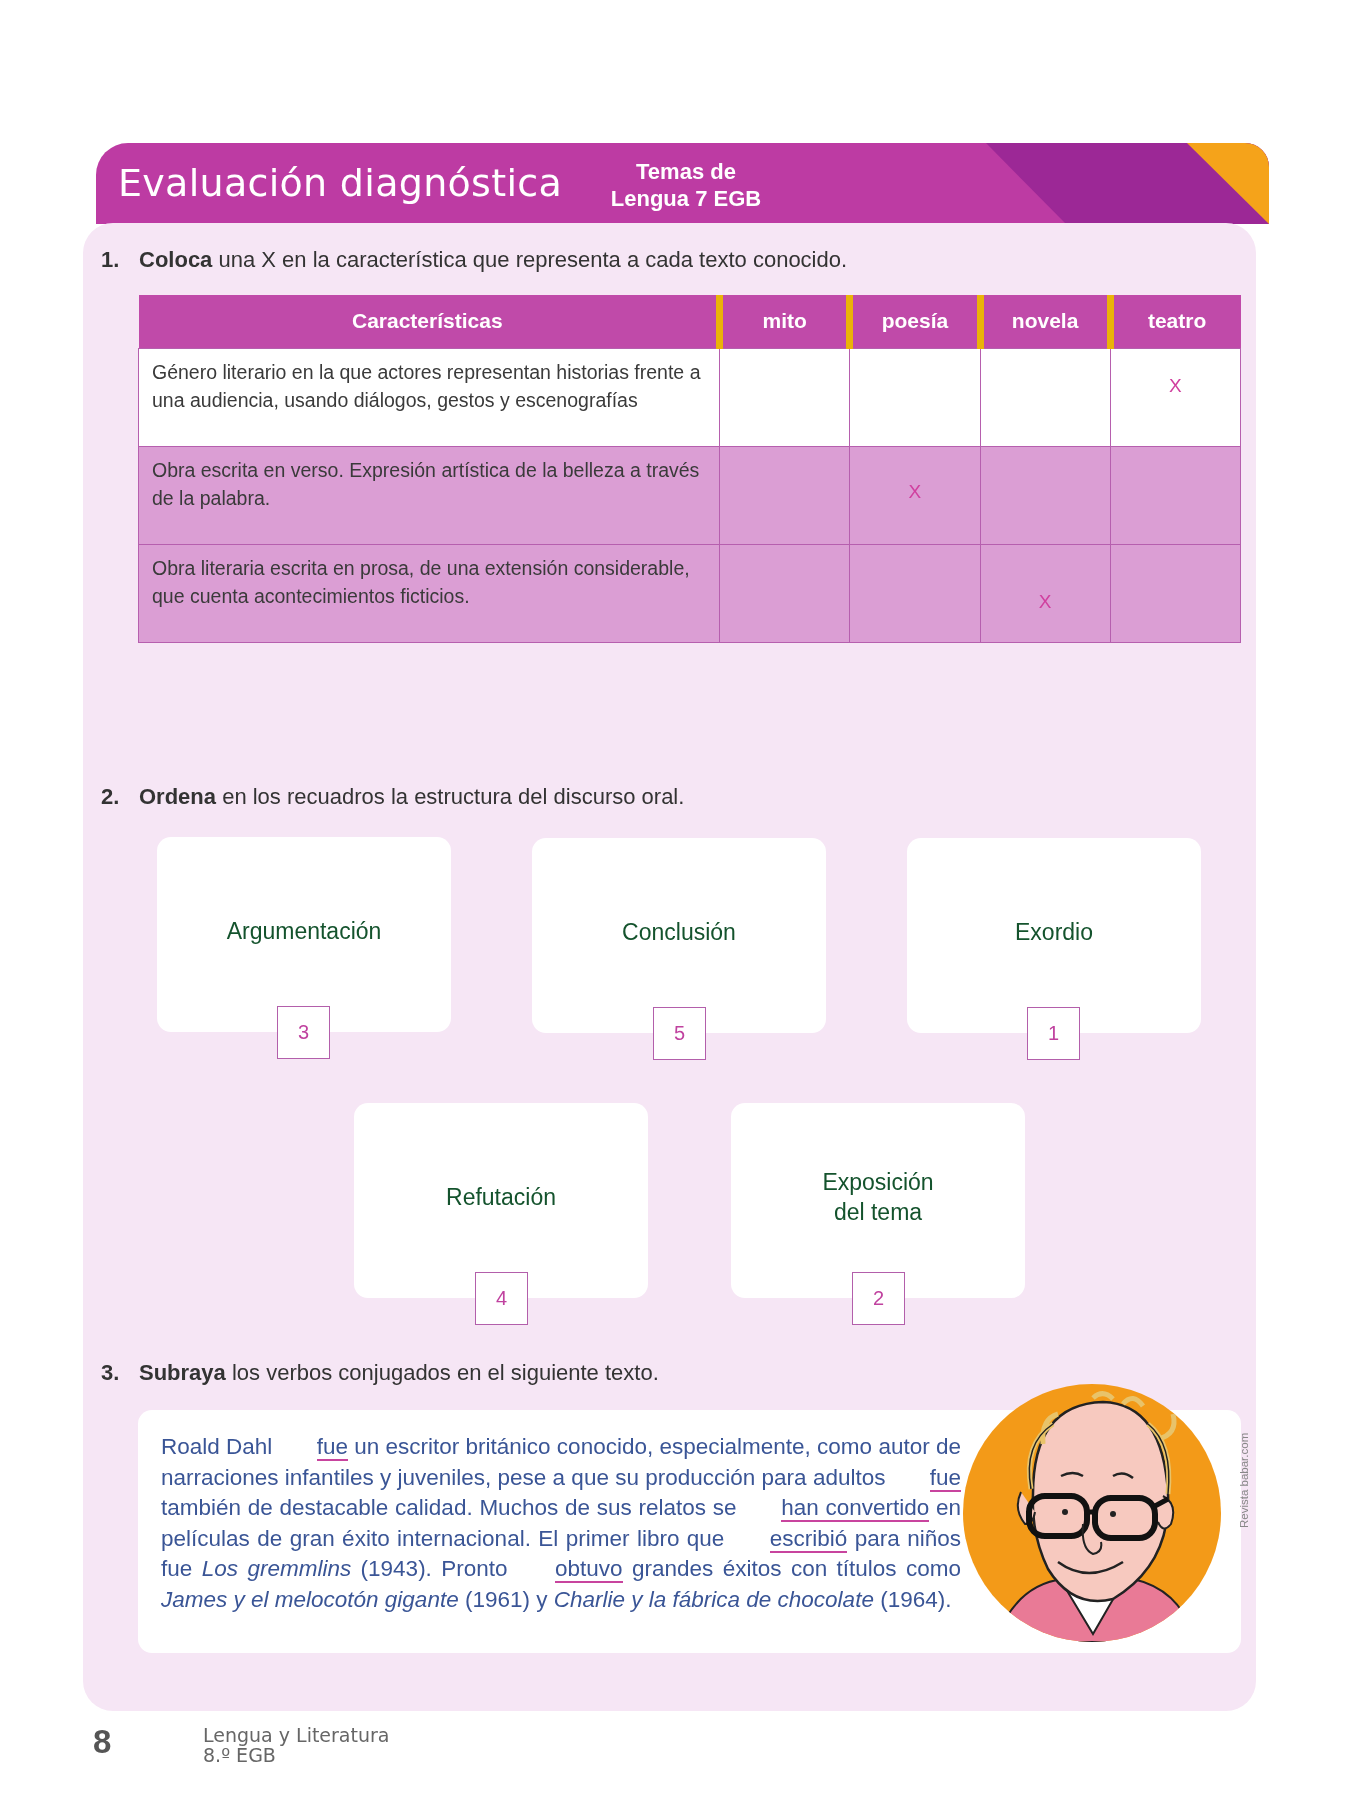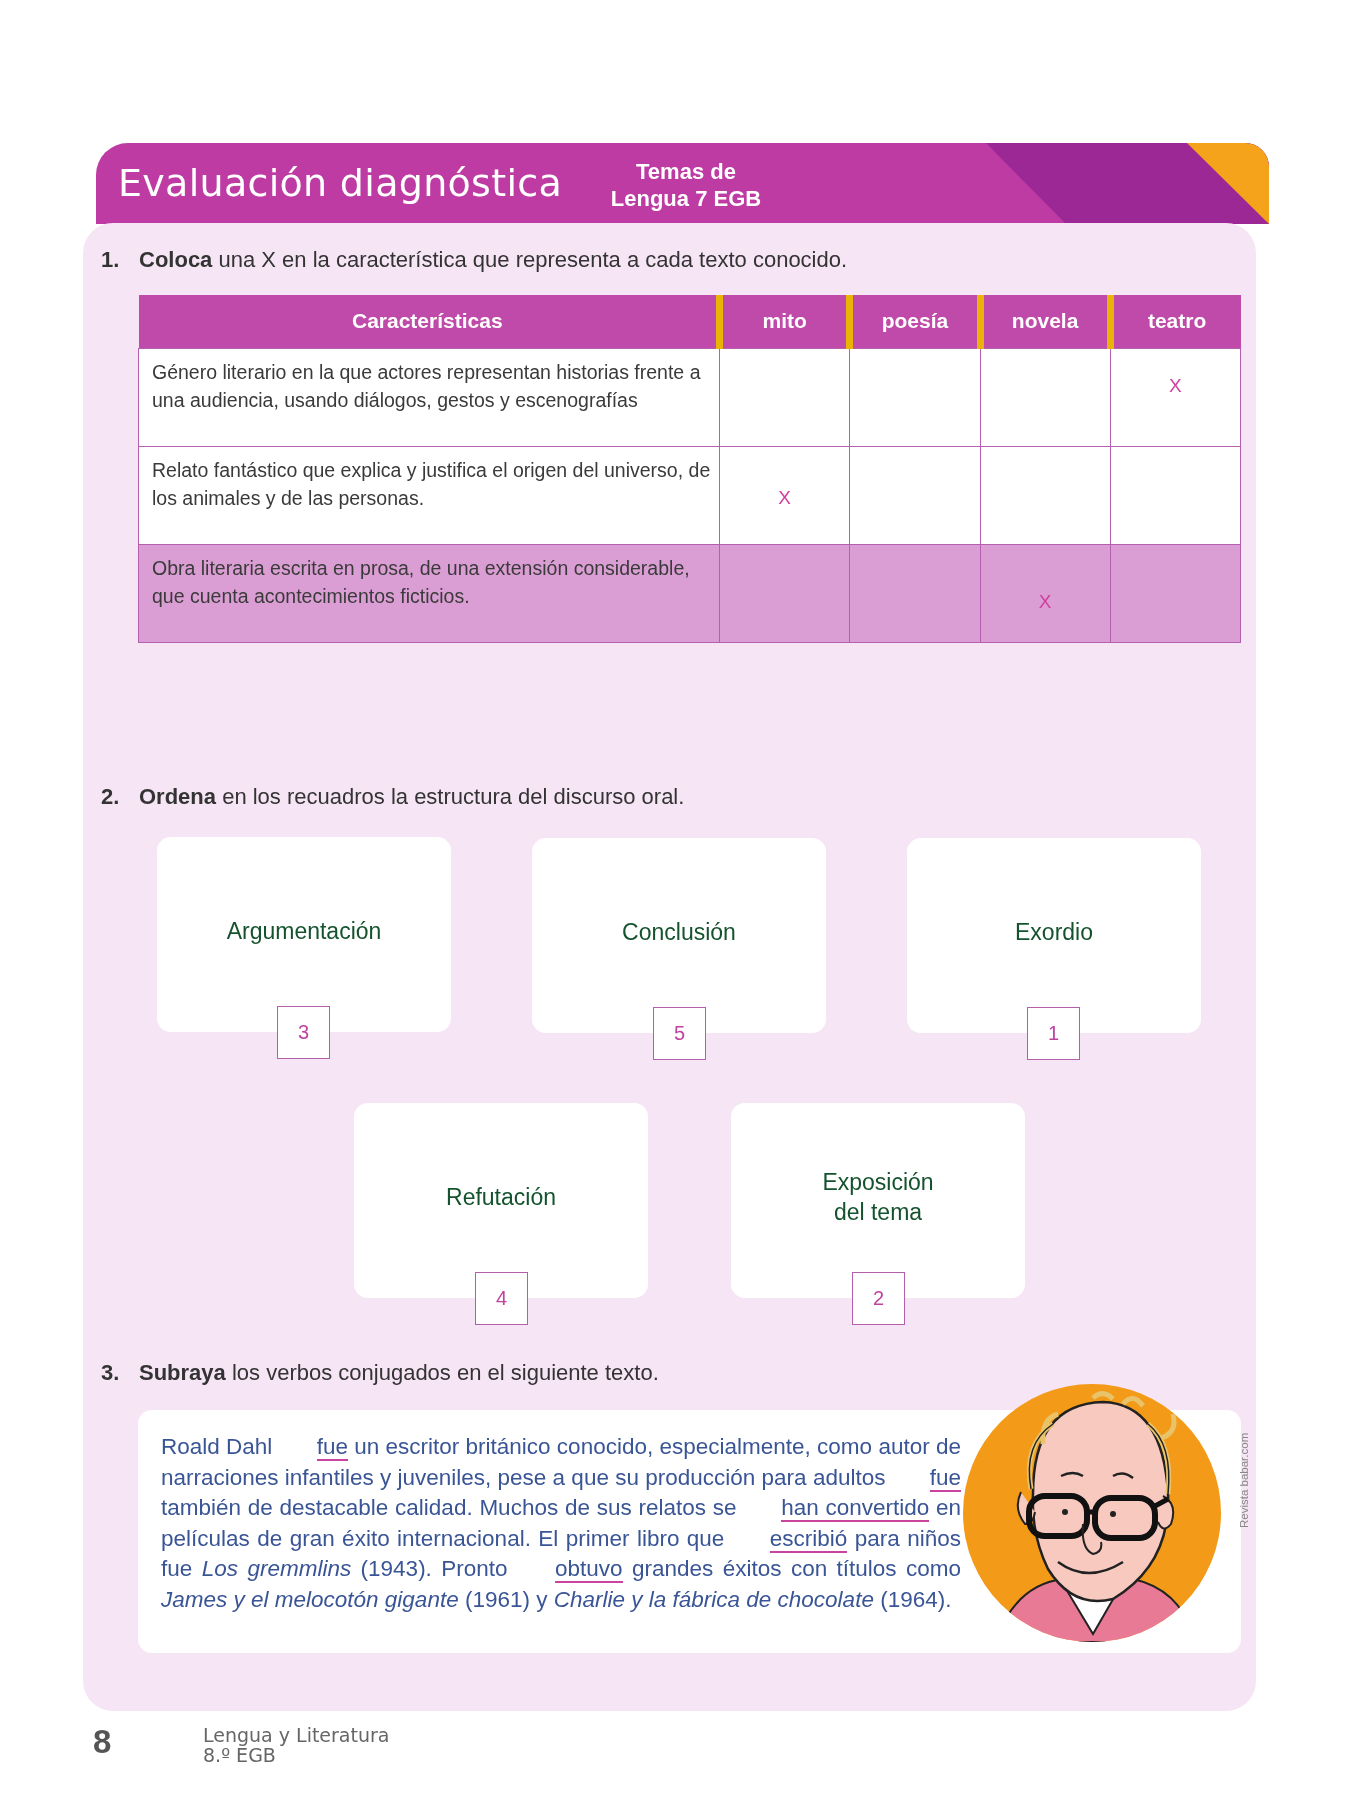--- a/index.html
+++ b/index.html
@@ -144,33 +144,33 @@
       <td class="mark">
           <span class="xmark" style="top:26px"></span>
         </td>
       <td class="mark">
           <span class="xmark" style="top:26px"></span>
         </td>
       <td class="mark">
           <span class="xmark" style="top:26px">X</span>
         </td>
     </tr>
-    <tr class="odd">
-      <td class="desc">Relato fantástico que explica y justifica el origen del universo, de los animales y de las personas.</td>
-      <td class="mark">
-          <span class="xmark" style="top:40px">X</span>
-        </td>
-      <td class="mark">
-          <span class="xmark" style="top:40px"></span>
-        </td>
-      <td class="mark">
-          <span class="xmark" style="top:40px"></span>
-        </td>
-      <td class="mark">
-          <span class="xmark" style="top:40px"></span>
+    <tr class="even">
+      <td class="desc">Obra escrita en verso. Expresión artística de la belleza a través de la palabra.</td>
+      <td class="mark">
+          <span class="xmark" style="top:34px"></span>
+        </td>
+      <td class="mark">
+          <span class="xmark" style="top:34px">X</span>
+        </td>
+      <td class="mark">
+          <span class="xmark" style="top:34px"></span>
+        </td>
+      <td class="mark">
+          <span class="xmark" style="top:34px"></span>
         </td>
     </tr>
     <tr class="even">
       <td class="desc">Obra literaria escrita en prosa, de una extensión considerable, que cuenta acontecimientos ficticios.</td>
       <td class="mark">
           <span class="xmark" style="top:46px"></span>
         </td>
       <td class="mark">
           <span class="xmark" style="top:46px"></span>
         </td>

